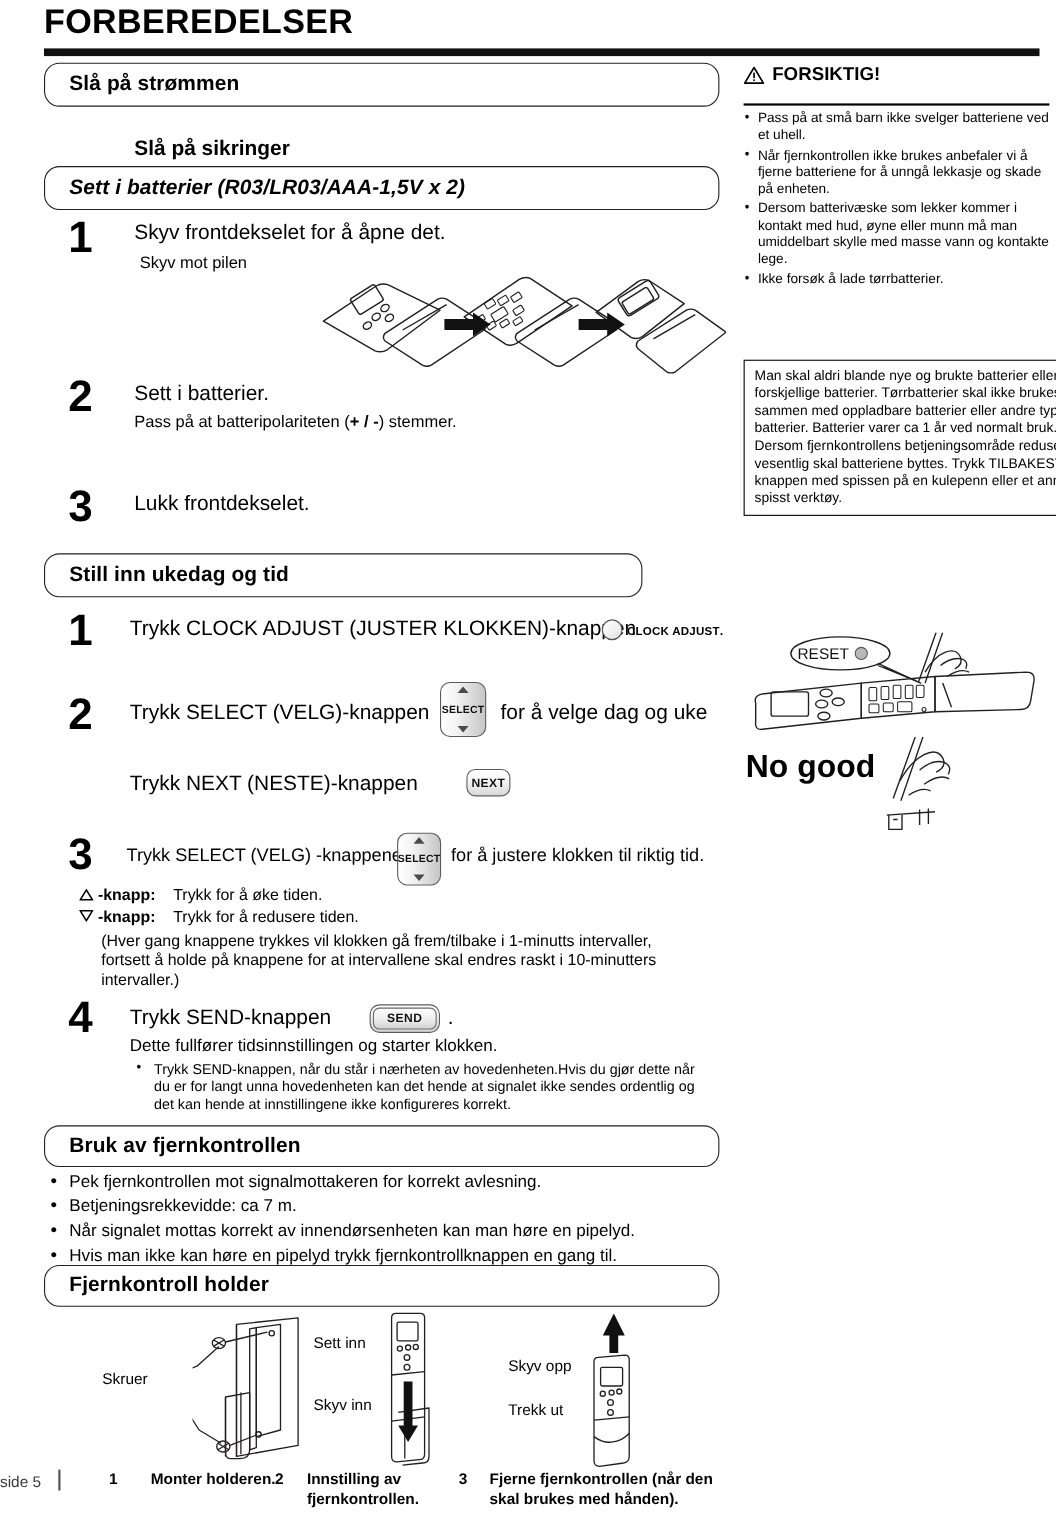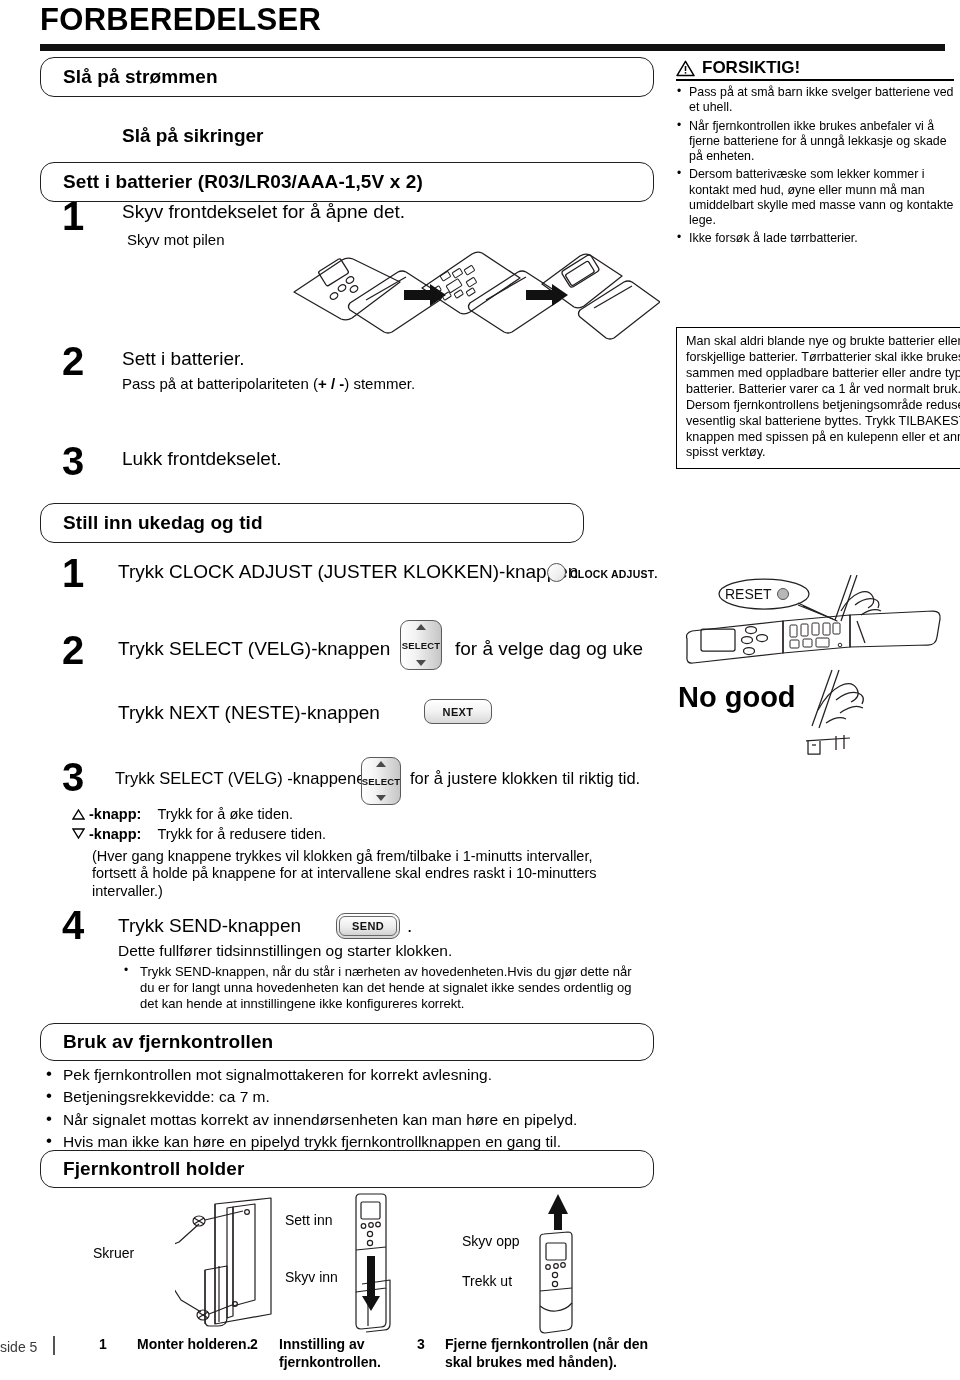--- a/index.html
+++ b/index.html
@@ -49,21 +49,21 @@
   .steptitle { position:absolute; font-size:19px; font-weight:400; }
   .stepsub   { position:absolute; font-size:15px; font-weight:400; }
   .stepsub b { font-weight:700; }
 
   
   #caution-box {
     position:absolute; left:676px; top:58px; width:278px;
   }
   #caution-title {
     display:flex; align-items:center; gap:7px;
-    font-size:17px; font-weight:700; padding-bottom:1px;
+    font-size:17px; font-weight:700; padding-bottom:16px;
   }
   #caution-rule { height:2px; background:#000; width:100%; margin-bottom:4px;}
   .warn-tri { width:19px; height:17px; display:block; }
   #caution-list { list-style:none; margin:0; padding:0; }
   #caution-list li {
     position:relative; padding-left:13px; margin-bottom:3px;
     font-size:12.4px; line-height:1.23; text-align:left;
   }
   #caution-list li::before {
     content:"\2022"; position:absolute; left:1px; top:-1px; font-size:12px;
@@ -151,21 +151,21 @@
 
 <div id="page-title">FORBEREDELSER</div>
 <div id="title-rule"></div>
 
 <div class="sectionbar" style="left:40px; top:57px; width:614px; height:40px;">
   <span class="lbl">Slå på strømmen</span>
 </div>
 
 <div class="plainhead" style="left:122px; top:125px;">Slå på sikringer</div>
 
-<div class="sectionbar" style="left:40px; top:162px; width:614px; height:40px;">
+<div class="sectionbar" style="left:40px; top:151px; width:614px; height:40px;font-style:italic;">
   <span class="lbl">Sett i batterier (R03/LR03/AAA-1,5V x 2)</span>
 </div>
 
 <div class="stepnum" style="left:62px; top:196px;">1</div>
 <div class="steptitle" style="left:122px; top:201px;">Skyv frontdekselet for å åpne det.</div>
 <div class="stepsub" style="left:127px; top:231px;">Skyv mot pilen</div>
 
 <div style="position:absolute; left:280px; top:248px;">
 <svg width="380" height="105" viewBox="0 0 380 105">
   <g fill="none" stroke="#231f20" stroke-width="1.3" stroke-linejoin="round">
@@ -231,21 +231,21 @@
 <div class="stepnum" style="left:62px; top:630px;">2</div>
 <div class="steptitle" style="left:118px; top:638px;">Trykk SELECT (VELG)-knappen</div>
 <div class="btn-select" style="left:400px; top:620px;">
   <span class="tri-up"></span>
   <span class="cap">SELECT</span>
   <span class="tri-dn"></span>
 </div>
 <div class="steptitle" style="left:455px; top:638px;">for å velge dag og uke</div>
 
 <div class="steptitle" style="left:118px; top:702px;">Trykk NEXT (NESTE)-knappen</div>
-<div class="btn-pill" style="left:424px; top:699px; width:68px; height:25px;">NEXT</div>
+<div class="btn-pill" style="left:424px; top:699px; width:40px; height:25px;">NEXT</div>
 
 <div class="stepnum" style="left:62px; top:757px;">3</div>
 <div class="steptitle" style="left:115px; top:769px; font-size:16.5px;">Trykk SELECT (VELG) -knappene</div>
 <div class="btn-select" style="left:361px; top:757px; width:40px; height:48px;">
   <span class="tri-up"></span>
   <span class="cap">SELECT</span>
   <span class="tri-dn"></span>
 </div>
 <div class="steptitle" style="left:410px; top:769px; font-size:16.5px;">for å justere klokken til riktig tid.</div>
 

